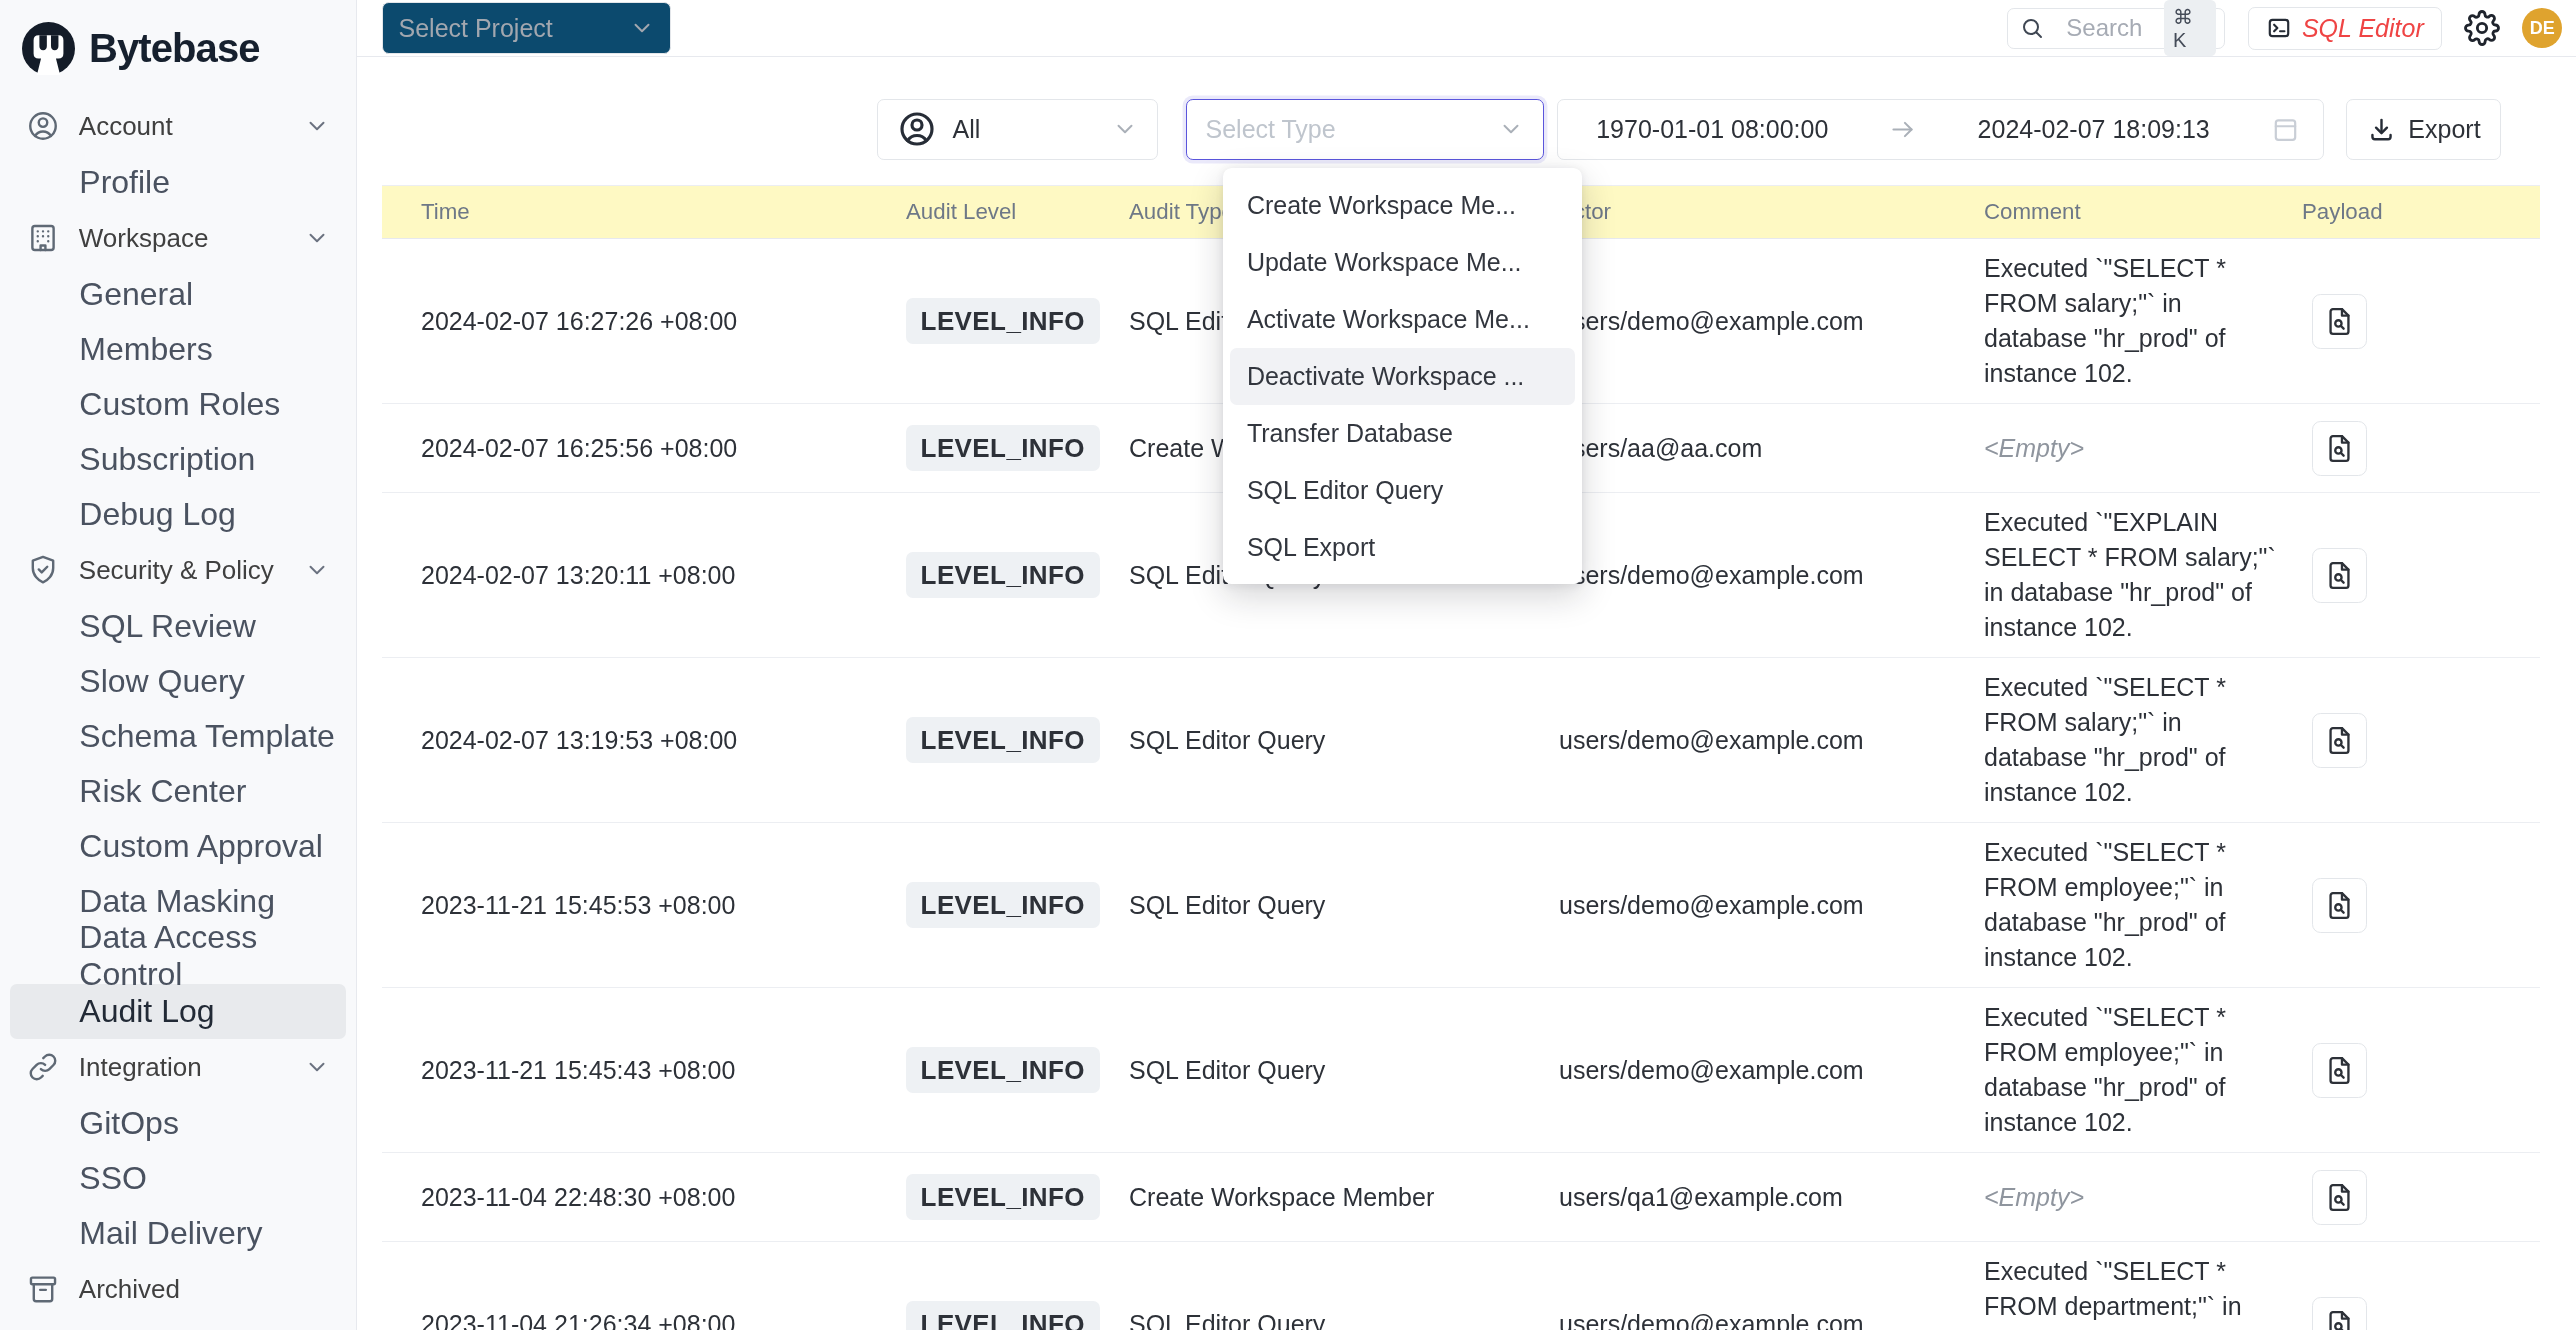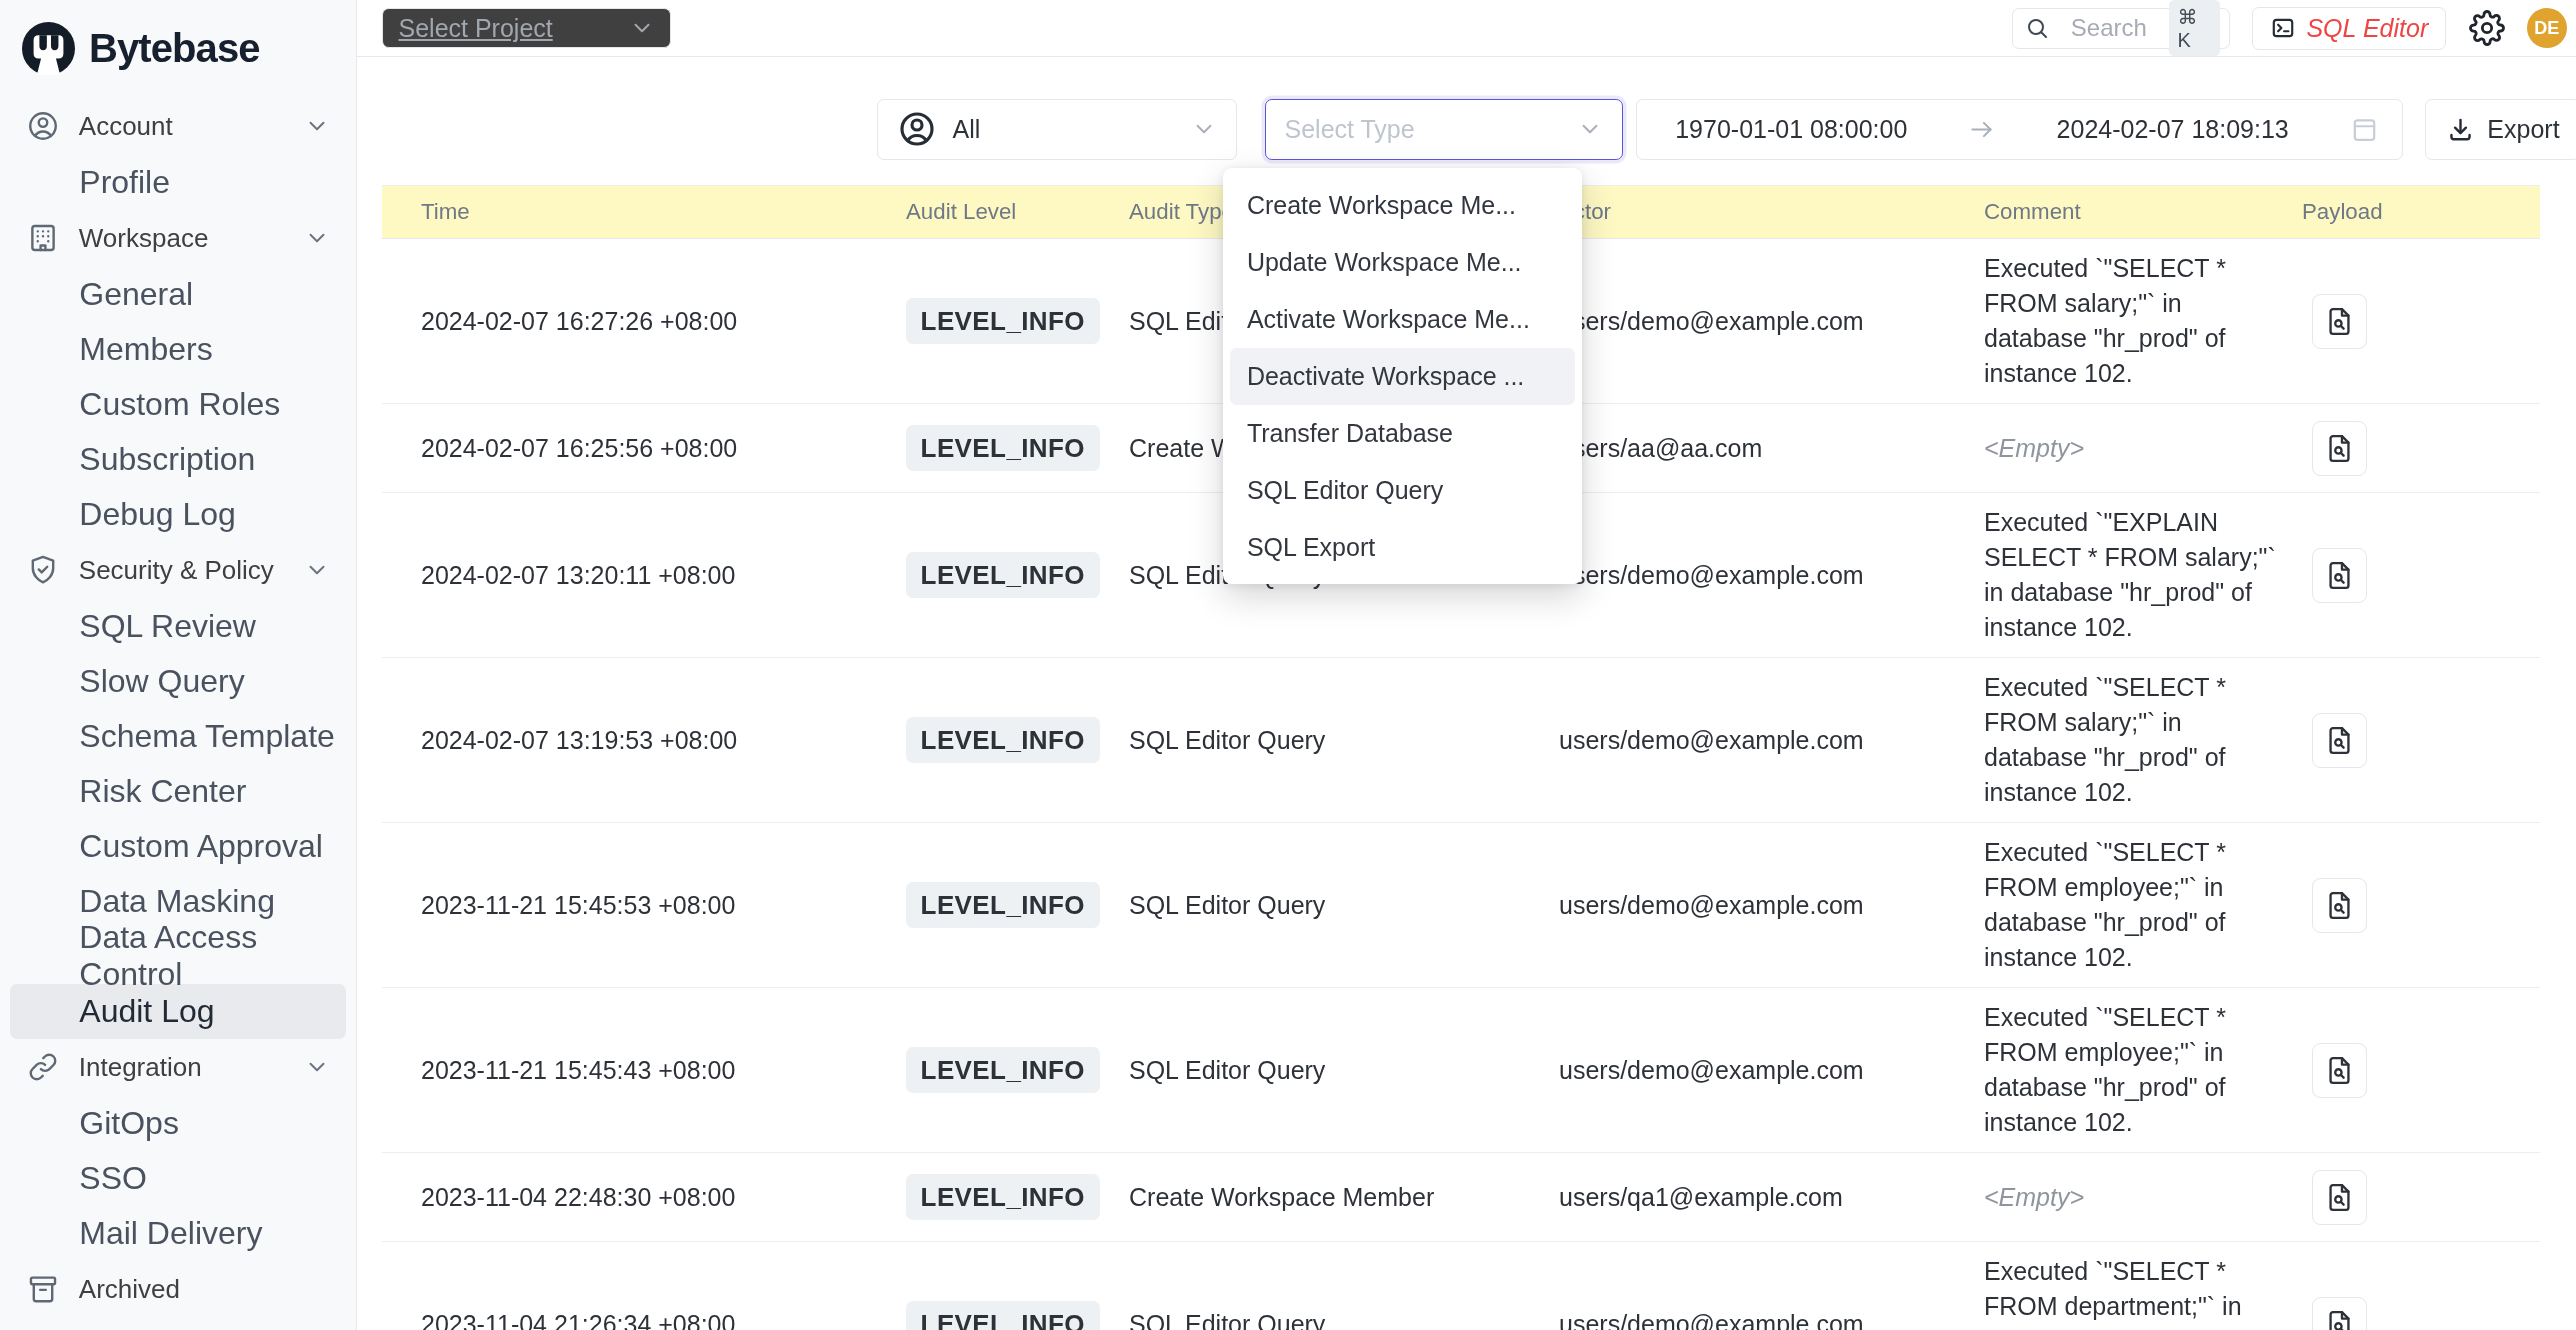--- a/index.html
+++ b/index.html
@@ -19,39 +19,39 @@
   .nav-child { height:55px; display:flex; align-items:center; padding-left:69px;
     color:#4a5260; font-size:32px; border-radius:6.9px; cursor:pointer; }
   .nav-child.active { background:#e8eaed; color:#222a36; }
   svg { display:block; }
 
   
   .main { flex:1; position:relative; background:#fff; }
 
   .topbar { height:57px; border-bottom:0.9px solid #e7e9ee; display:flex; align-items:center;
     padding:0 13.7px 0 25px; }
-  .project-select { width:289px; height:40px; border:0.9px solid #e3e6ea; border-radius:6.9px;
-    display:flex; align-items:center; padding:0 15.5px; color:#a2a7af; font-size:25px; background:#404040;text-decoration:underline; }
+  .project-select { width:289px; height:52px; border:0.9px solid #e3e6ea; border-radius:6.9px;
+    display:flex; align-items:center; padding:0 15.5px; color:#a2a7af; font-size:25px; background:#0c4a6e; }
   .project-select .chev { margin-left:auto; color:#a2a7af; display:flex; }
   .topbar-right { margin-left:auto; display:flex; align-items:center; gap:22.3px; }
   .searchbox { width:218px; height:41px; border:0.9px solid #e3e6ea; border-radius:6.9px; background:#fff;
     display:flex; align-items:center; padding:0 8.6px 0 12px; gap:22px; }
   .searchbox .ph { color:#a6abb4; font-size:24px; }
   .kbd { margin-left:auto; background:#eceff2; border-radius:5.2px; padding:4.3px 8.6px; font-size:20px; color:#454c59; }
   .sqleditor-btn { height:43px; border:0.9px solid #e3e6ea; border-radius:6.9px; background:#fff;
     display:flex; align-items:center; gap:10.3px; padding:0 17px; font-size:25px; color:#ef4444; cursor:pointer;font-style:italic; }
   .gear { color:#1f242d; display:flex; cursor:pointer; }
   .avatar { width:40px; height:40px; border-radius:50%; display:flex; align-items:center;
     justify-content:center; color:#fff; font-size:18px; font-weight:700; cursor:pointer; }
 
   
   .filterbar { margin:41px 0 0 520px; display:flex; align-items:center; height:62px; }
   .fbox { height:61px; border:0.9px solid #e3e6ea; border-radius:6.9px; background:#fff;
     display:flex; align-items:center; padding:0 19px; font-size:25px; color:#2d3138; }
-  .f-all { width:360px; gap:15.5px; }
+  .f-all { width:281px; gap:15.5px; }
   .f-all .chev, .f-type .chev { margin-left:auto; color:#aab0b8; display:flex; }
   .f-all .uicon { color:#272d37; display:flex; }
   .f-type { width:358px; margin-left:27.5px; border:1.7px solid #5a55dc; box-shadow:0 0 0 3.4px rgba(90,85,220,.13); }
   .f-type .ph { color:#bfc5cd; }
   .f-dates { width:767px; margin-left:13.7px; justify-content:space-between; padding:0 22.3px 0 38px; }
   .f-dates .arrow { color:#aab0b8; display:flex; }
   .f-dates .cal { color:#c9ced6; display:flex; }
   .f-export { width:155px; margin-left:22.3px; gap:12px; justify-content:center; cursor:pointer; font-weight:500; }
 
   

